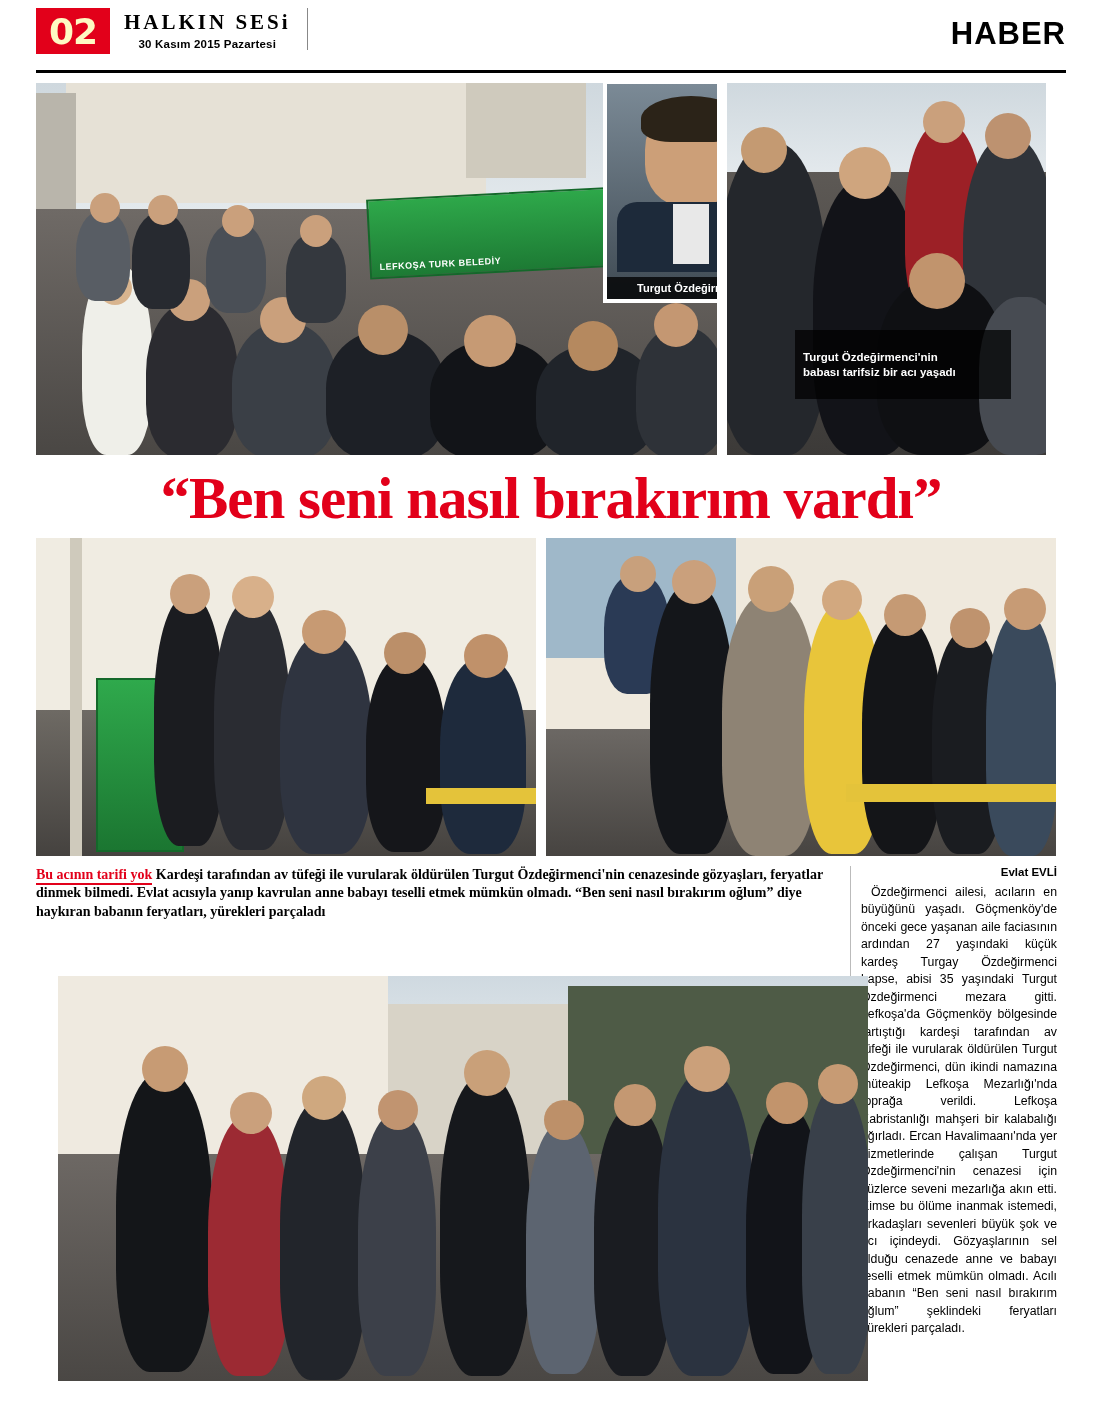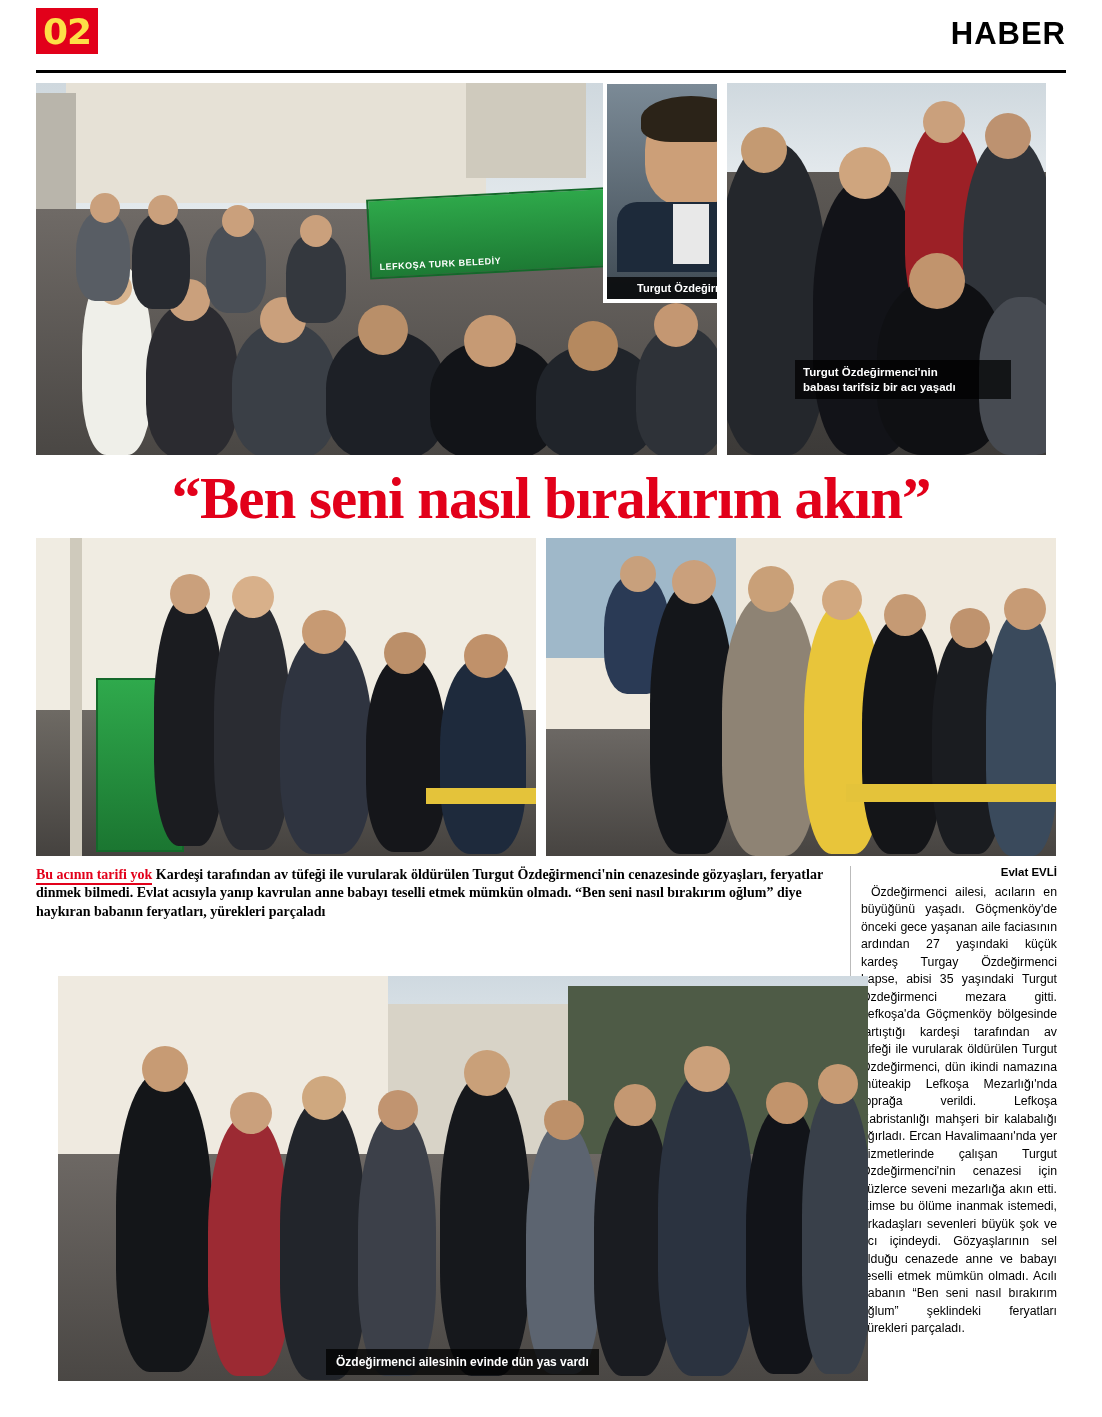--- a/index.html
+++ b/index.html
@@ -27,24 +27,24 @@
   
   .masthead {
     position: relative;
     height: 62px;
     margin: 8px 36px 0 36px;
     border-bottom: 3px solid #000;
     display: flex;
     align-items: flex-start;
   }
   .page-num-box {
-    width: 62px;
+    width: 74px;
     height: 46px;
     background: #e2001a;
-    color: #fde047;
+    color: #fef9c3;
     font-size: 36px;
     font-weight: bold;
     display: flex;
     align-items: center;
     justify-content: center;
     letter-spacing: -1px;
     font-family: "DejaVu Sans", sans-serif;
   }
   .masthead-title-wrap {
     margin-left: 14px;
@@ -85,21 +85,21 @@
     position: absolute;
     inset: 0;
   }
   .cap {
     position: absolute;
     background: rgba(0,0,0,0.72);
     color: #fff;
     font-size: 11.5px;
     font-weight: bold;
     line-height: 1.25;
-    padding: 5px 8px;
+    padding: 20px 8px;
   }
 
   .top-row {
     margin: 10px 36px 0 36px;
     display: flex;
     gap: 10px;
     height: 372px;
     position: relative;
   }
   .photo-main { width: 681px; height: 372px; }
@@ -222,20 +222,24 @@
   .wall { position:absolute; background:#efeae0; }
   .bench { position:absolute; background:#e4c33a; }
 </style>
 </head>
 <body>
 
 <div class="page">
 
   <div class="masthead">
     <div class="page-num-box">02</div>
+    <div class="masthead-title-wrap">
+      <div class="masthead-title">HALKIN SESi</div>
+      <div class="masthead-date">30 Kasım 2015 Pazartesi</div>
+    </div>
     <div class="section-label">HABER</div>
   </div>
 
   <div class="top-row">
 
     <div class="photo photo-main">
       <div class="crowd">
         <div class="sky"></div>
         <div class="bldg" style="left:30px;top:0;width:420px;height:120px;background:#e6e1d6;"></div>
         <div class="bldg" style="left:430px;top:0;width:120px;height:95px;background:#cfcabd;"></div>
@@ -292,21 +296,21 @@
         <div class="head" style="left:258px;top:30px;width:46px;height:46px;background:#bd9270;"></div>
         <div class="blob" style="left:150px;top:196px;width:128px;height:176px;background:#0f1013;"></div>
         <div class="head" style="left:182px;top:170px;width:56px;height:56px;background:#c1946d;"></div>
         <div class="blob" style="left:252px;top:214px;width:88px;height:158px;background:#474b52;"></div>
       </div>
       <div class="cap" style="left:68px;bottom:56px;width:200px;white-space:pre-line;">Turgut Özdeğirmenci'nin
 babası tarifsiz bir acı yaşadı</div>
     </div>
   </div>
 
-  <div class="headline">“Ben seni nasıl bırakırım akın”</div>
+  <div class="headline">“Ben seni nasıl bırakırım vardı”</div>
 
   <div class="second-row">
     <div class="photo photo-left2">
       <div class="crowd">
         <div class="wall" style="left:0;top:0;right:0;height:55%;background:#f0ece2;"></div>
         <div class="ground" style="height:46%;background:linear-gradient(#6e6a64,#45423f);"></div>
         <div style="position:absolute;left:34px;top:0;width:12px;height:318px;background:#cfcabc;"></div>
         <div class="coffin" style="left:60px;top:140px;width:84px;height:170px;transform:none;background:linear-gradient(#2fa94c,#1b7631);"></div>
         <div class="blob" style="left:118px;top:58px;width:70px;height:250px;background:#1b1c20;"></div>
         <div class="head" style="left:134px;top:36px;width:40px;height:40px;background:#caa07c;"></div>
@@ -378,16 +382,15 @@
       <div class="head" style="left:486px;top:124px;width:40px;height:40px;background:#bd9069;"></div>
       <div class="blob" style="left:536px;top:132px;width:78px;height:268px;background:#1a1c21;"></div>
       <div class="head" style="left:556px;top:108px;width:42px;height:42px;background:#c49872;"></div>
       <div class="blob" style="left:600px;top:96px;width:96px;height:304px;background:#2b3340;"></div>
       <div class="head" style="left:626px;top:70px;width:46px;height:46px;background:#cba07a;"></div>
       <div class="blob" style="left:688px;top:130px;width:78px;height:268px;background:#121419;"></div>
       <div class="head" style="left:708px;top:106px;width:42px;height:42px;background:#c2946c;"></div>
       <div class="blob" style="left:744px;top:112px;width:70px;height:286px;background:#39404a;"></div>
       <div class="head" style="left:760px;top:88px;width:40px;height:40px;background:#c79b74;"></div>
     </div>
-    <div class="bottom-cap">Özdeğirmenci ailesinin evinde dün yas vardı</div>
   </div>
 
 </div>
 
 </body></html>

